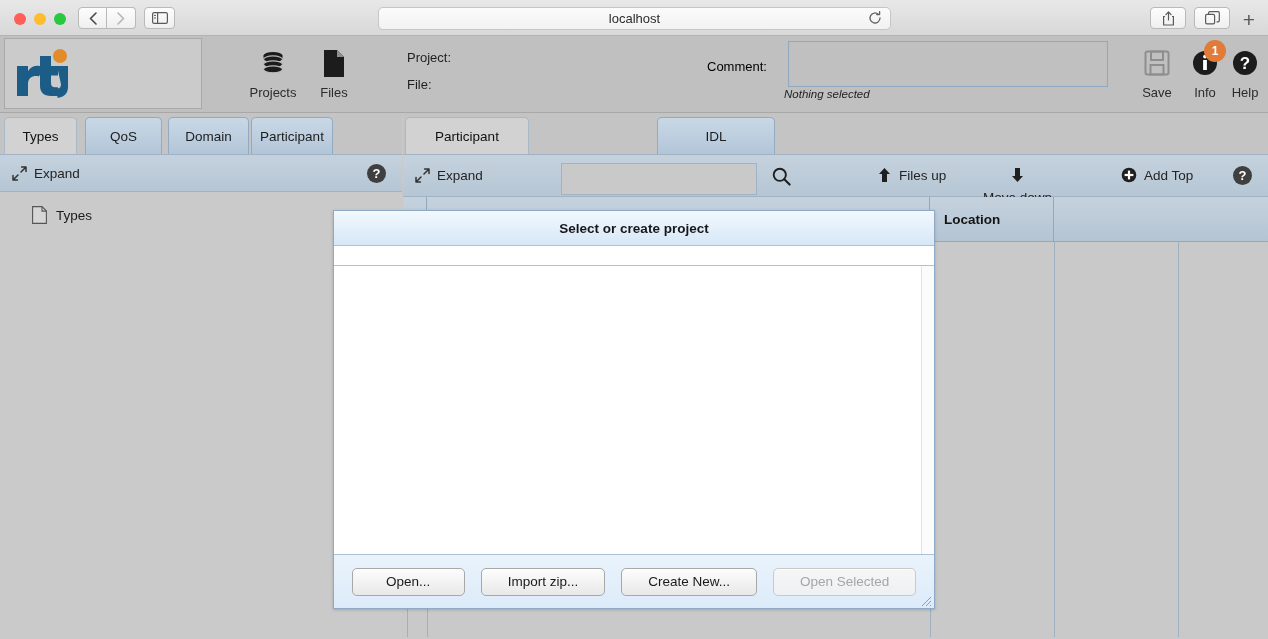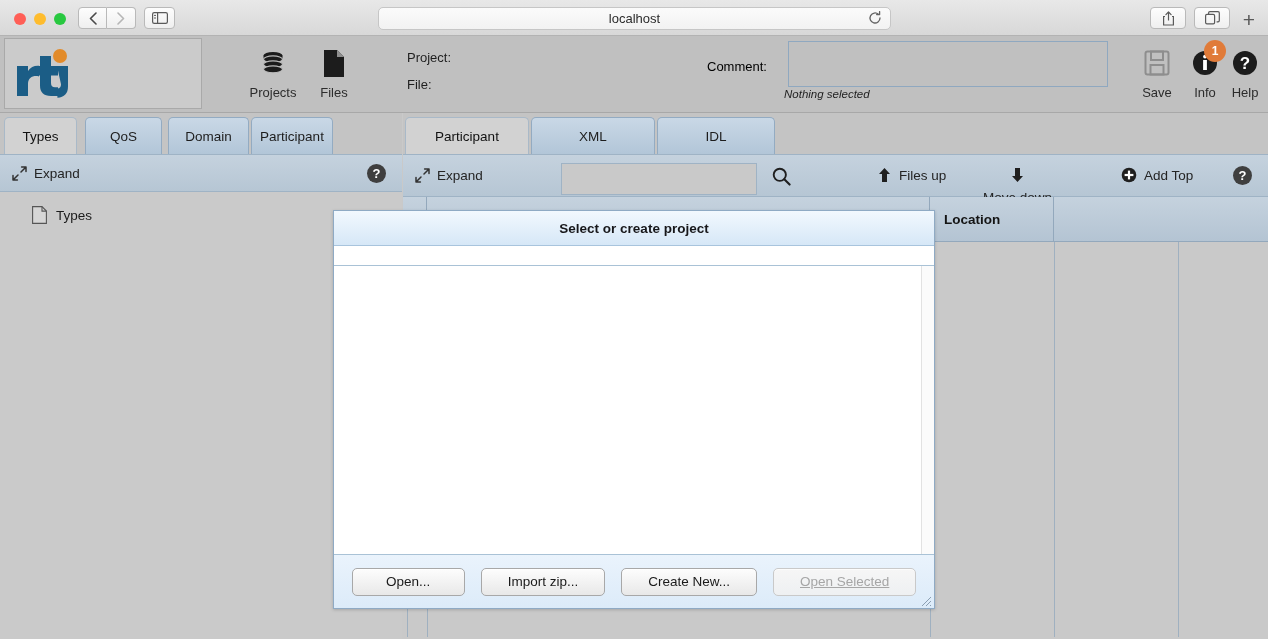--- a/index.html
+++ b/index.html
@@ -202,21 +202,20 @@
   .dlg-btn {
     height: 28px; min-width: 113px; padding: 0 26px;
     border: 1px solid #a8a8a8; border-radius: 5px;
     background: linear-gradient(to bottom,#fdfdfd,#e8e8e8);
     font-family: inherit; font-size: 13.5px; color: #1a1a1a;
     box-shadow: 0 1px 0 rgba(255,255,255,.7) inset;
   }
   .dlg-btn.disabled {
     color: #a6a6a6; border-color: #c9c9c9;
     background: linear-gradient(to bottom,#f6f6f6,#eef0f2);
-    text-decoration: underline;
   }
   .resize-grip { position: absolute; right: 2px; bottom: 1px; width: 14px; height: 14px; }
 </style>
 </head>
 <body>
 
 <div id="app">
 
   <div class="browser-bar">
     <div class="traffic">
@@ -386,23 +385,20 @@
         </svg>
         <span>Types</span>
       </div>
     </div>
   </div>
 
   <div class="right-pane">
     <div class="rp-tabstrip">
       <div class="tab active" style="left:2px; width:124px;">
         <span>Participant</span>
-      </div>
-      <div class="tab" style="left:128px; width:124px;">
-        <span>XML</span>
       </div>
       <div class="tab" style="left:254px; width:118px;">
         <span>IDL</span>
       </div>
     </div>
 
     <div class="rp-subbar">
       <div class="expand-btn">
         <svg width="15" height="15" viewBox="0 0 15 15">
           <path d="M14 1 L9 6 M14 1 L9.6 1 M14 1 L14 5.4" stroke="#333" stroke-width="1.5" fill="none" stroke-linecap="round"></path>

